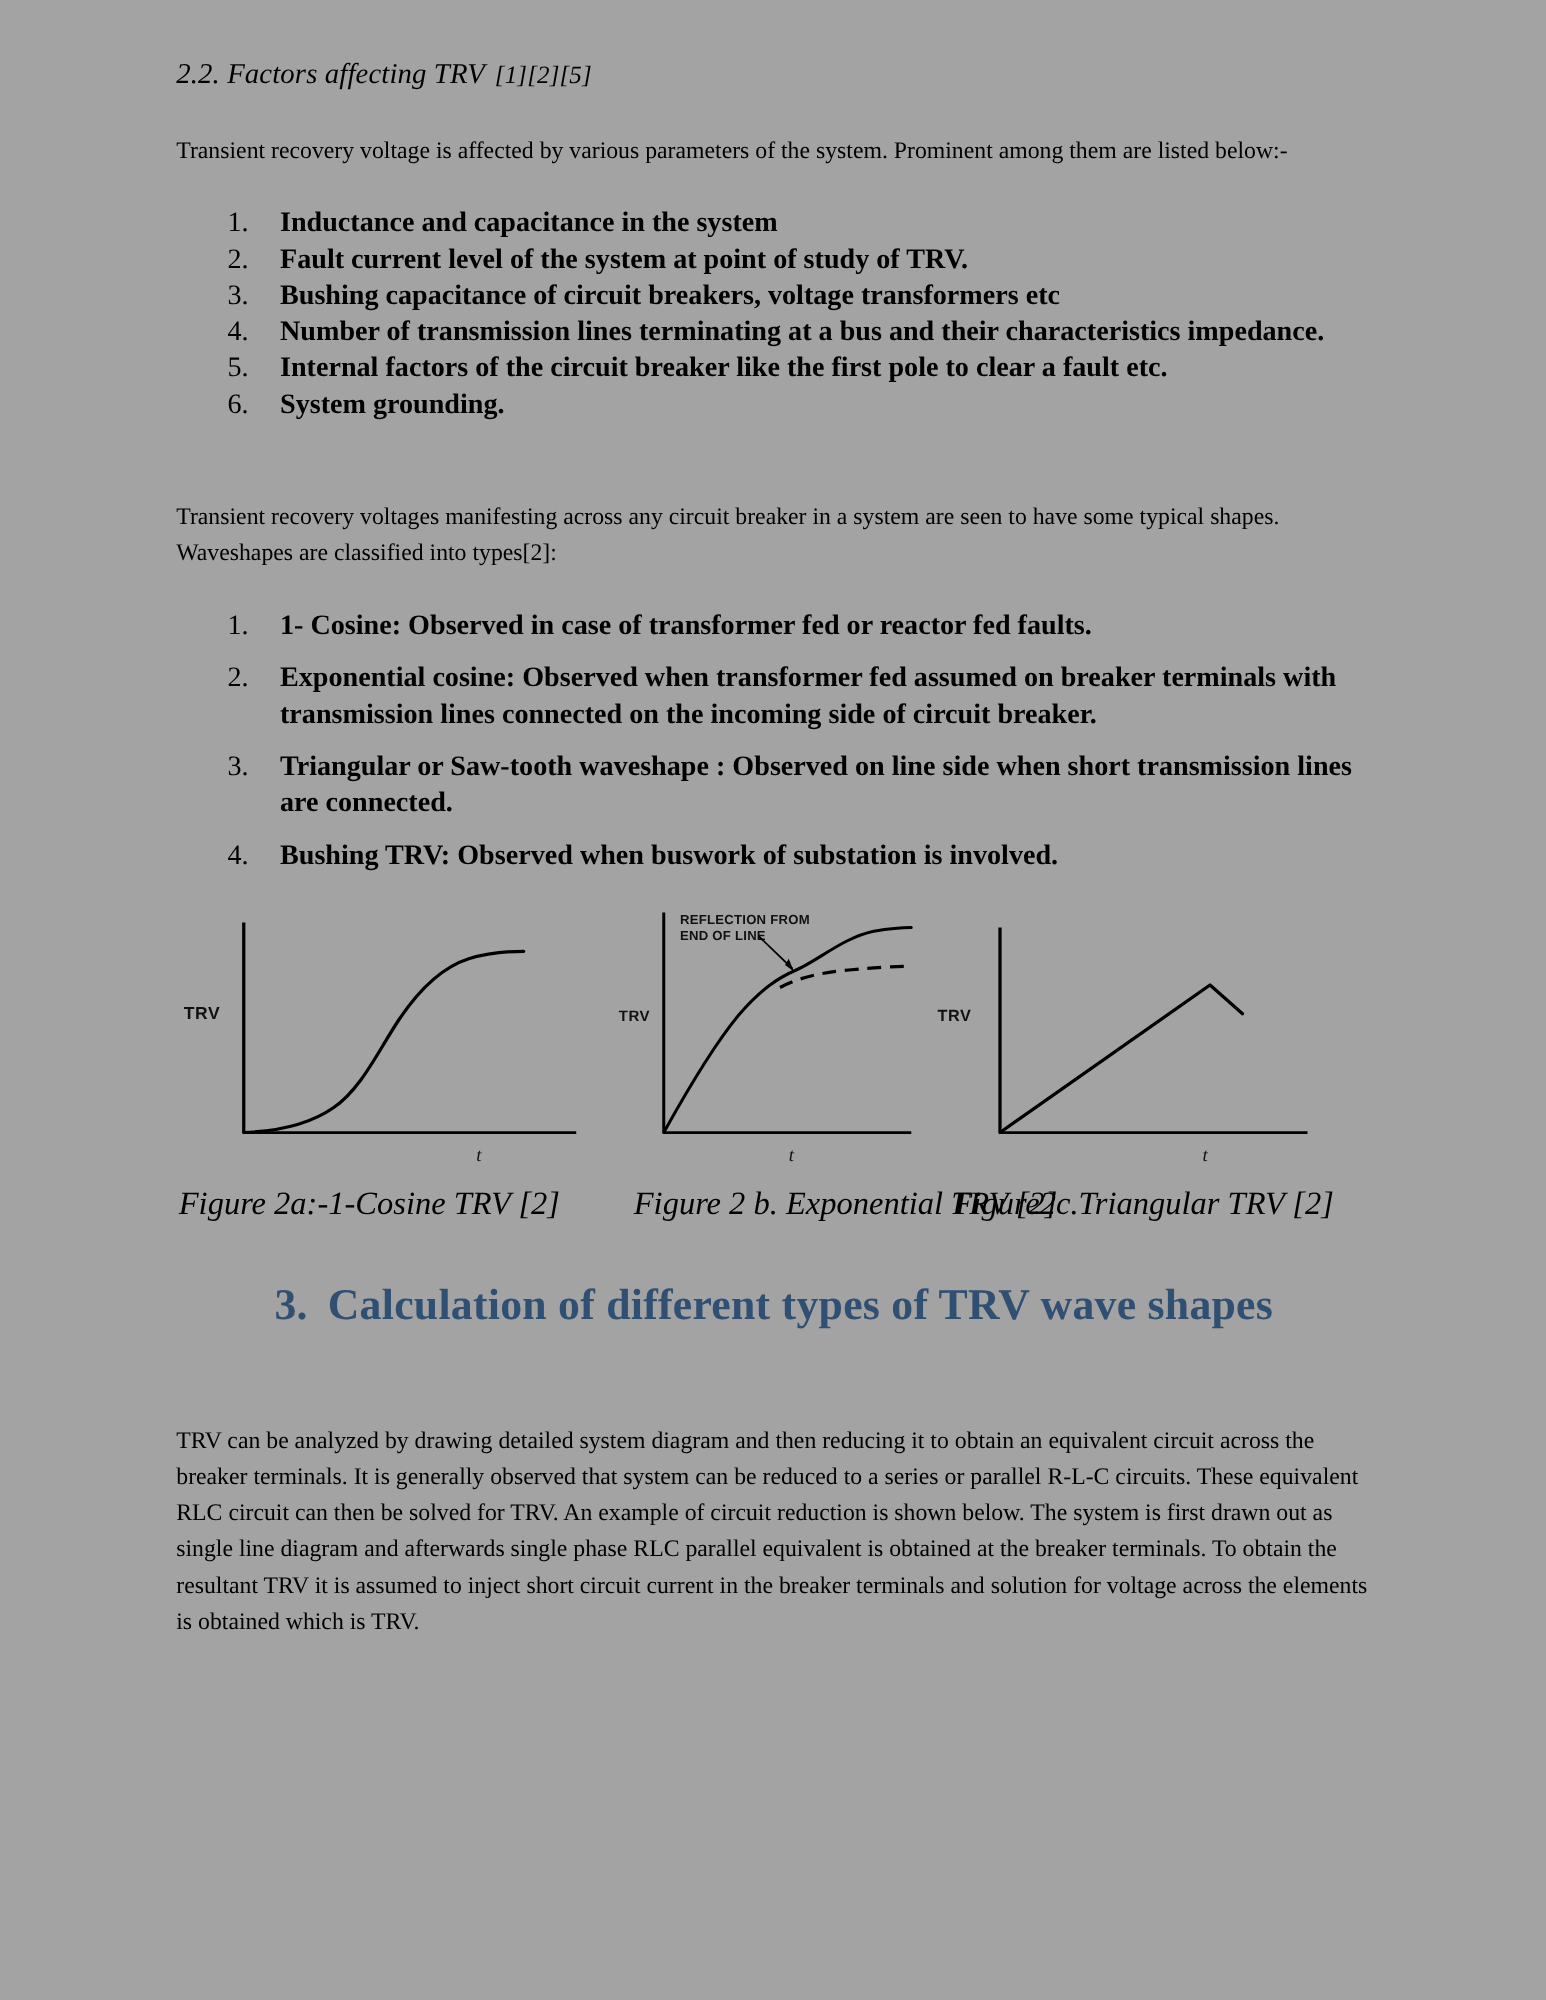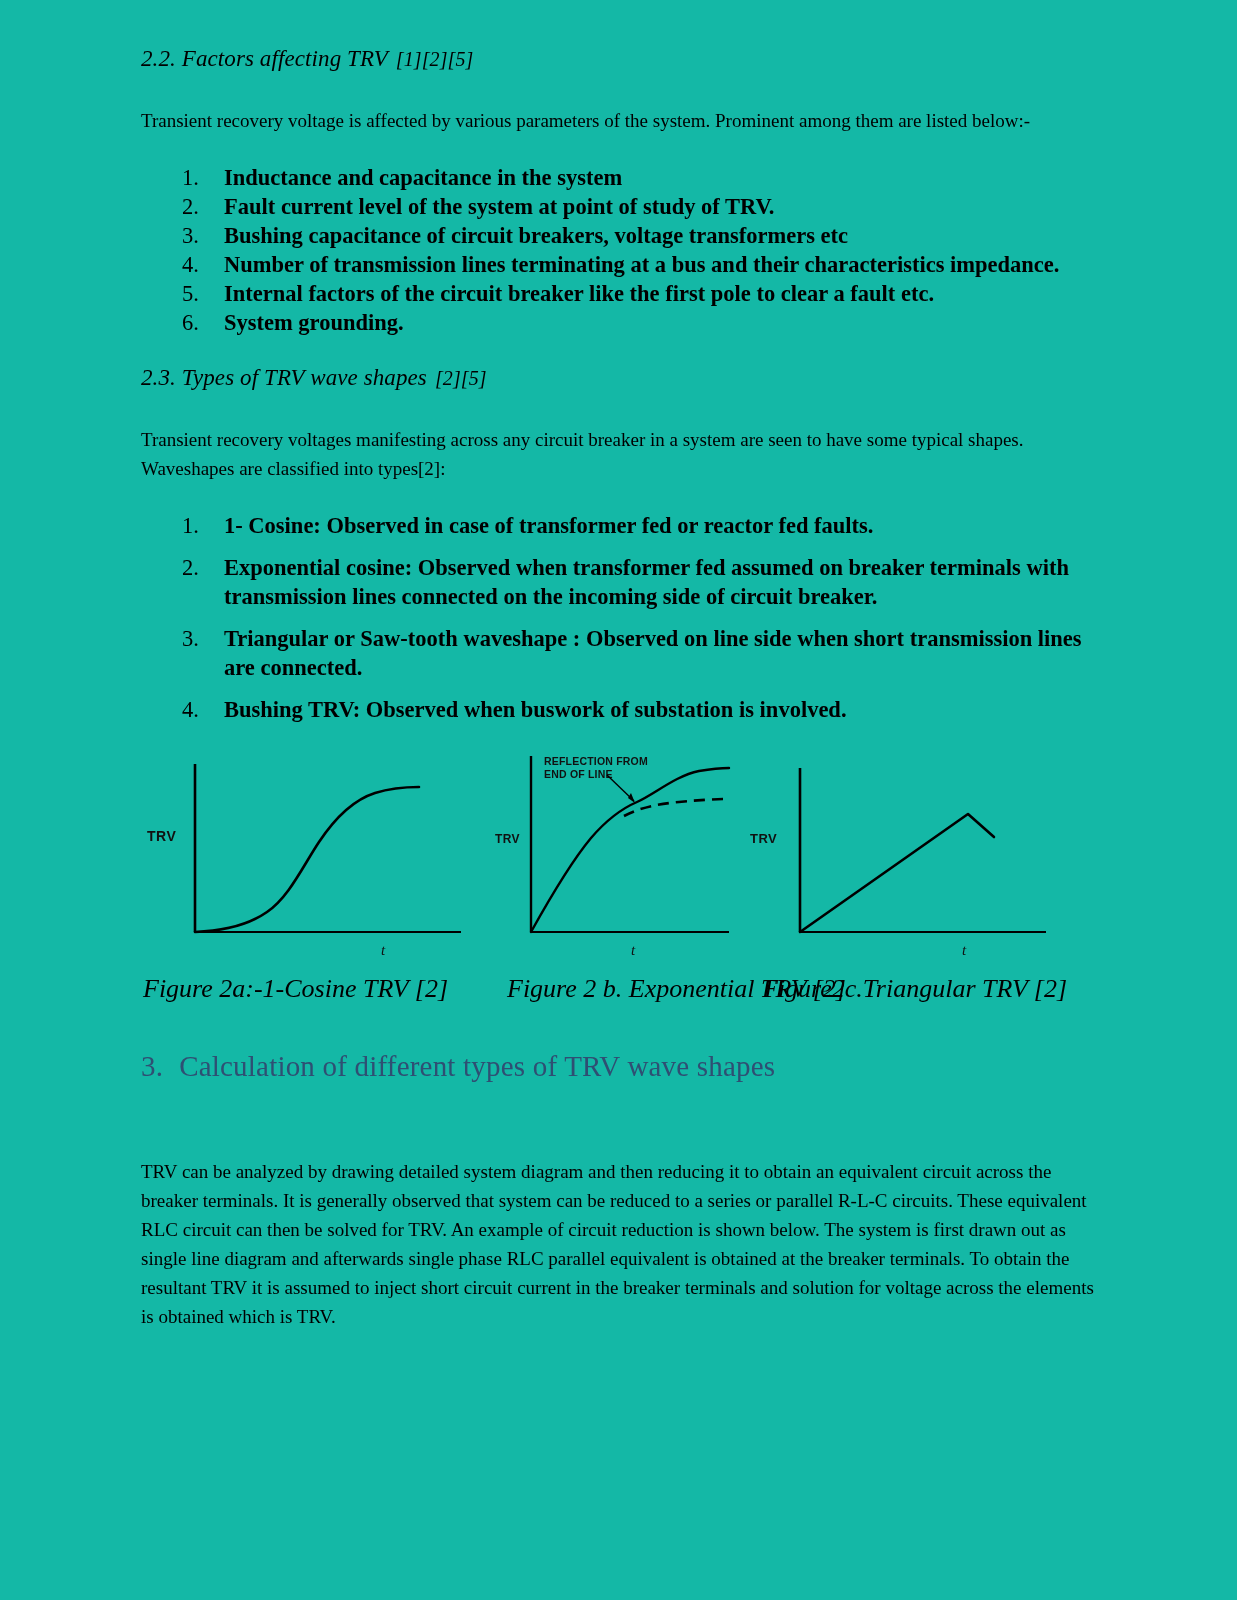--- a/index.html
+++ b/index.html
@@ -11,21 +11,21 @@
     width: 1237px;
     height: 1600px;
     font-family: "Liberation Serif", "DejaVu Serif", serif;
     color: #000000;
     overflow: hidden;
   }
   .page {
     position: relative;
     width: 1237px;
     height: 1600px;
-    background: #14b8a6;
+    background: #a3a3a3;
     box-sizing: border-box;
     padding: 0 140px 0 141px;
   }
   .content { position: relative; width: 956px; }
 
   h2.sub-heading {
     font-style: italic;
     font-weight: normal;
     font-size: 23px;
     margin: 0;
@@ -94,25 +94,26 @@
     position: absolute;
     font-style: italic;
     font-size: 26px;
     white-space: nowrap;
   }
   #cap-a { left: 2px; }
   #cap-b { left: 366px; }
   #cap-c { left: 621px; }
 
   h1.main-heading {
-    font-size: 29px;
-    font-weight: normal;
+    font-size: 35px;
+    font-weight: bold;
     margin: 0;
     color: #2f4f73;
     letter-spacing: 0.2px;
+    text-align: center;
   }
   h1.main-heading .num { padding-right: 16px; }
 </style>
 </head>
 <body>
 
 <div class="page">
   <div class="content">
 
     <div class="spacer-46"></div>
@@ -149,23 +150,20 @@
         <span class="li-text">Internal factors of the circuit breaker like the first pole to clear a fault etc.</span>
       </li>
       <li>
         <span class="marker">6.</span>
         <span class="li-text">System grounding.</span>
       </li>
     </ol>
 
     <div class="spacer-28"></div>
 
-    <h2 class="sub-heading">
-      <span>2.3. Types of TRV wave shapes</span><span class="refs">[2][5]</span>
-    </h2>
 
     <div class="spacer-34"></div>
 
     <p class="body-text">Transient recovery voltages manifesting across any circuit breaker in a system are seen to have some typical shapes. Waveshapes are classified into types[2]:</p>
 
     <div class="spacer-28"></div>
 
     <ol class="num-list spaced">
       <li>
         <span class="marker">1.</span>

